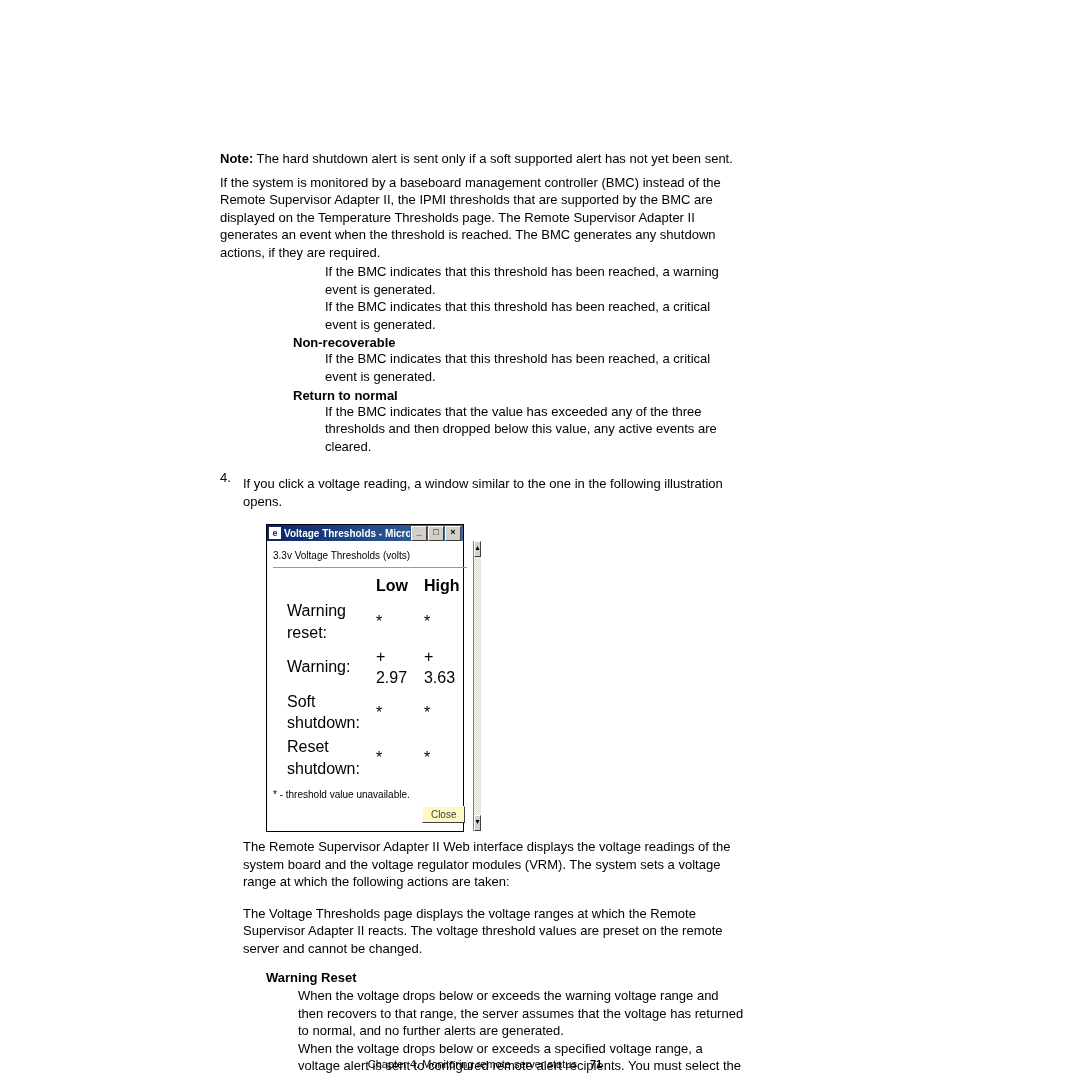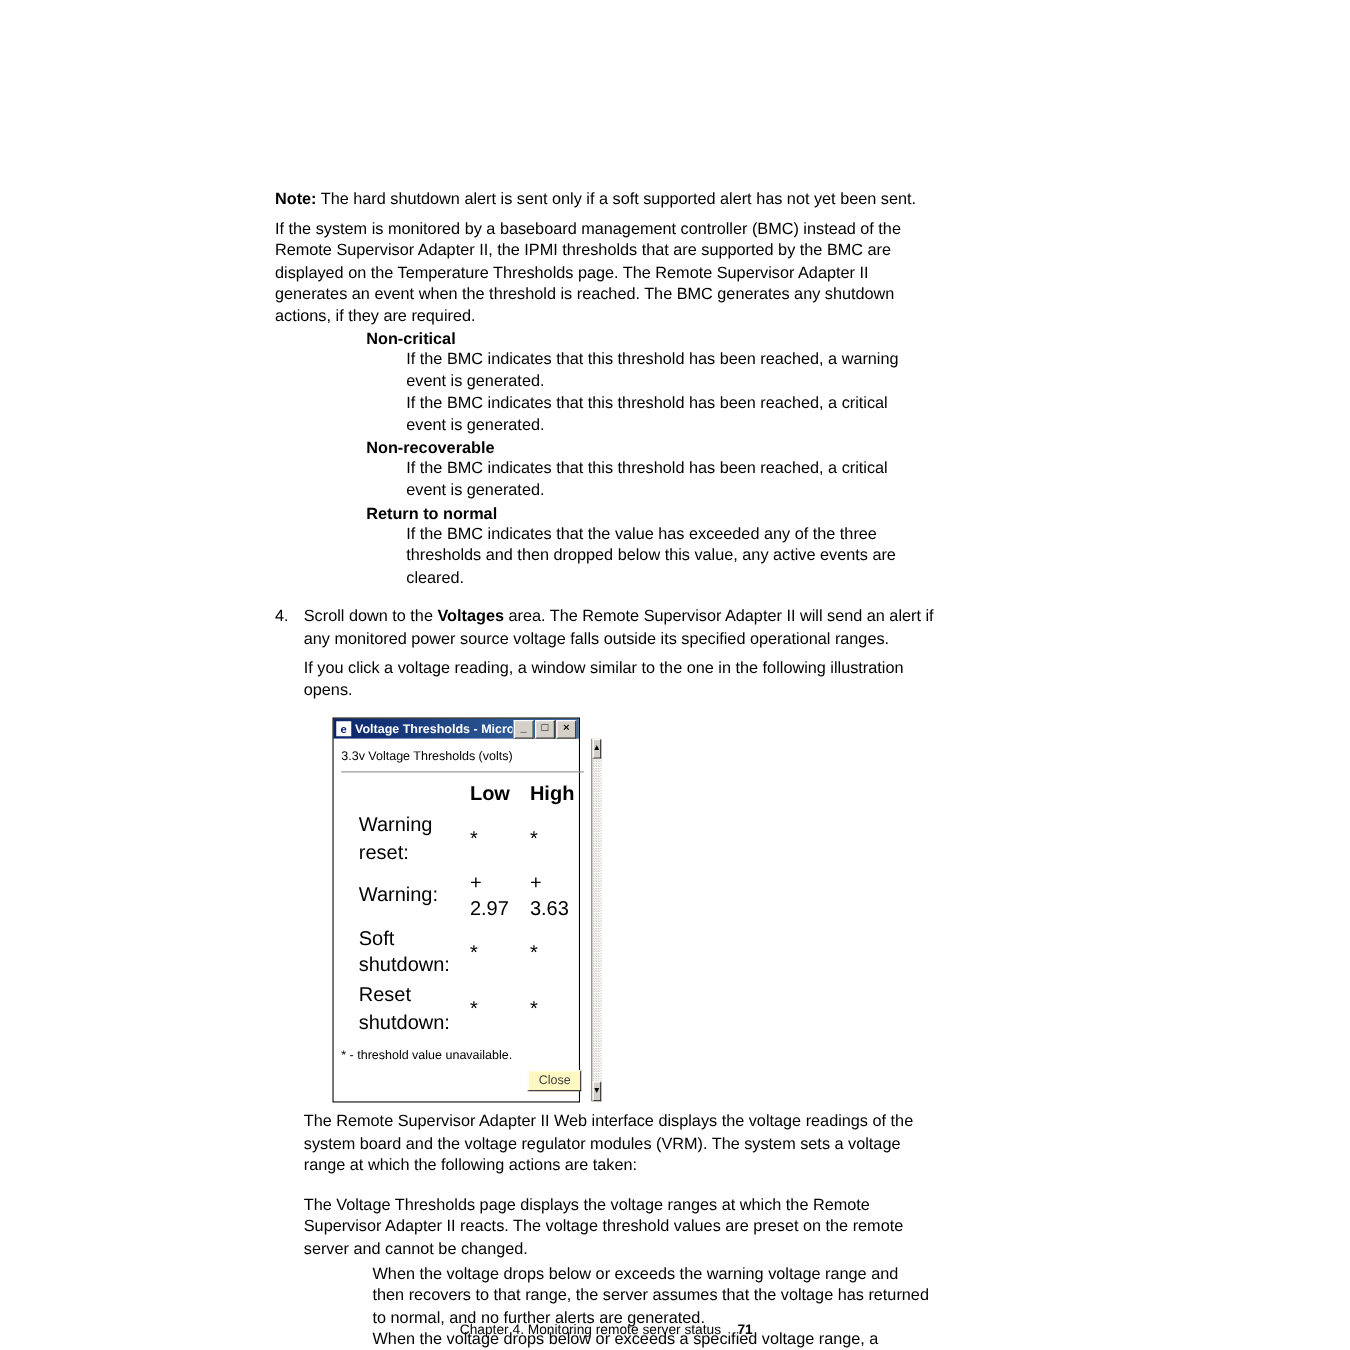--- a/index.html
+++ b/index.html
@@ -154,38 +154,34 @@
 <div class="page">
 
   <div class="indent1 para">
     <span class="bold">Note:</span>
     <span>The hard shutdown alert is sent only if a soft supported alert has not yet been sent.</span>
   </div>
 
   <div class="indent1 para gap">If the system is monitored by a baseboard management controller (BMC) instead of the Remote Supervisor Adapter II, the IPMI thresholds that are supported by the BMC are displayed on the Temperature Thresholds page. The Remote Supervisor Adapter II generates an event when the threshold is reached. The BMC generates any shutdown actions, if they are required.</div>
 
   <div class="dl">
-    <div class="dt">Non-critical</div>
     <div class="dd">If the BMC indicates that this threshold has been reached, a warning event is generated.</div>
 
     <div class="dd">If the BMC indicates that this threshold has been reached, a critical event is generated.</div>
 
     <div class="dt">Non-recoverable</div>
     <div class="dd">If the BMC indicates that this threshold has been reached, a critical event is generated.</div>
 
     <div class="dt">Return to normal</div>
     <div class="dd">If the BMC indicates that the value has exceeded any of the three thresholds and then dropped below this value, any active events are cleared.</div>
   </div>
 
   <div class="step" style="margin-left:0;">
     <div class="step-num">4.</div>
     <div class="step-body">
-      <div class="para">
-        <span>Scroll down to the </span><span class="bold">Voltages</span><span> area. The Remote Supervisor Adapter II will send an alert if any monitored power source voltage falls outside its specified operational ranges.</span>
-      </div>
       <div class="para gap">If you click a voltage reading, a window similar to the one in the following illustration opens.</div>
 
       <div class="dialog">
         <div class="titlebar">
           <span class="titlebar-icon">e</span>
           <span class="titlebar-text">Voltage Thresholds - Microsoft Intern...</span>
           <span class="winbtn">_</span>
           <span class="winbtn">□</span>
           <span class="winbtn">×</span>
         </div>
@@ -232,20 +228,21 @@
             <div class="sb-track"></div>
             <div class="sb-btn">▾</div>
           </div>
         </div>
       </div>
 
       <div class="para gap">The Remote Supervisor Adapter II Web interface displays the voltage readings of the system board and the voltage regulator modules (VRM). The system sets a voltage range at which the following actions are taken:</div>
       <div class="para" style="margin-top:14px;">The Voltage Thresholds page displays the voltage ranges at which the Remote Supervisor Adapter II reacts. The voltage threshold values are preset on the remote server and cannot be changed.</div>
 
       <div class="dl2">
+        <div class="dt2">Warning Reset</div>
         <div class="dd2">When the voltage drops below or exceeds the warning voltage range and then recovers to that range, the server assumes that the voltage has returned to normal, and no further alerts are generated.</div>
 
         <div class="dd2">
           <span>When the voltage drops below or exceeds a specified voltage range, a voltage alert is sent to configured remote alert recipients. You must select the </span>
         </div>
       </div>
 
     </div>
   </div>
 

